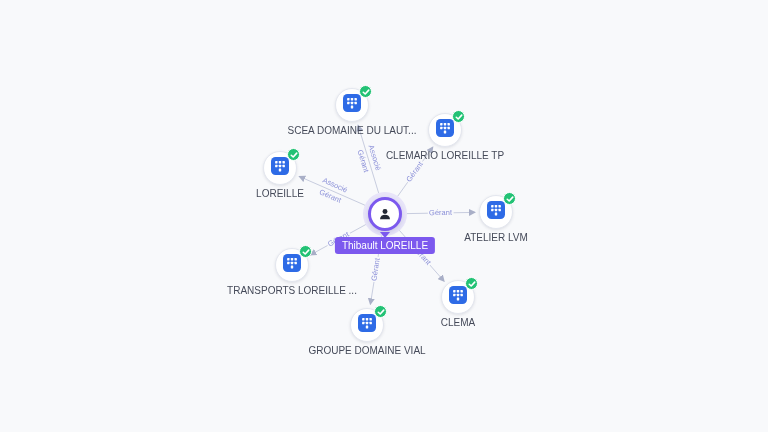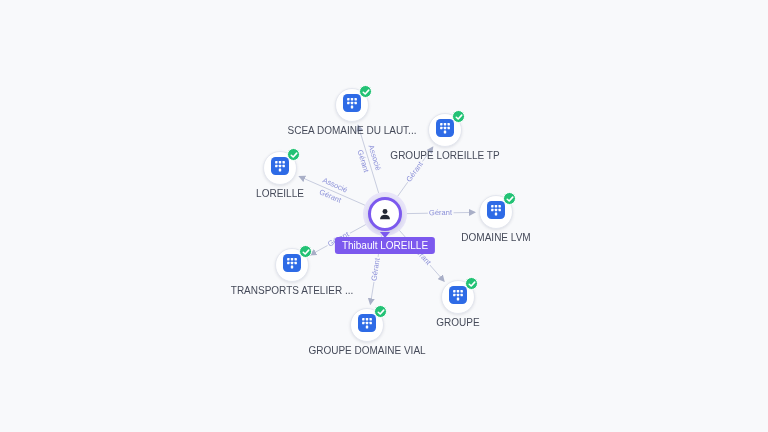--- a/index.html
+++ b/index.html
@@ -144,21 +144,21 @@
                 <rect x="11.5" y="7.8" width="2.4" height="2.4" rx="0.4"></rect>
                 <rect x="7.8" y="11.5" width="2.4" height="2.9" rx="0.4"></rect>
               </g>
             </svg></span>
           <span class="check">
             <svg width="8" height="8" viewBox="0 0 10 10">
               <path d="M1.6 5.3 L4 7.5 L8.4 2.7" fill="none" stroke="#ffffff" stroke-width="2" stroke-linecap="round" stroke-linejoin="round"></path>
             </svg>
           </span>
         </div>
-        <div class="nlabel">GROUPE LOREILLE TP</div>
+        <div class="nlabel">CLEMARIO LOREILLE TP</div>
       </div>
       <div class="node" style="left: 496px; top: 212px;">
         <div class="circle">
           <span><svg width="18" height="18" viewBox="0 0 18 18">
               <rect width="18" height="18" rx="4.5" fill="var(--icon-bg)"></rect>
               <g fill="#ffffff">
                 <rect x="4.1" y="4.1" width="2.4" height="2.4" rx="0.4"></rect>
                 <rect x="7.8" y="4.1" width="2.4" height="2.4" rx="0.4"></rect>
                 <rect x="11.5" y="4.1" width="2.4" height="2.4" rx="0.4"></rect>
                 <rect x="4.1" y="7.8" width="2.4" height="2.4" rx="0.4"></rect>
@@ -166,21 +166,21 @@
                 <rect x="11.5" y="7.8" width="2.4" height="2.4" rx="0.4"></rect>
                 <rect x="7.8" y="11.5" width="2.4" height="2.9" rx="0.4"></rect>
               </g>
             </svg></span>
           <span class="check">
             <svg width="8" height="8" viewBox="0 0 10 10">
               <path d="M1.6 5.3 L4 7.5 L8.4 2.7" fill="none" stroke="#ffffff" stroke-width="2" stroke-linecap="round" stroke-linejoin="round"></path>
             </svg>
           </span>
         </div>
-        <div class="nlabel">DOMAINE LVM</div>
+        <div class="nlabel">ATELIER LVM</div>
       </div>
       <div class="node" style="left: 458px; top: 297px;">
         <div class="circle">
           <span><svg width="18" height="18" viewBox="0 0 18 18">
               <rect width="18" height="18" rx="4.5" fill="var(--icon-bg)"></rect>
               <g fill="#ffffff">
                 <rect x="4.1" y="4.1" width="2.4" height="2.4" rx="0.4"></rect>
                 <rect x="7.8" y="4.1" width="2.4" height="2.4" rx="0.4"></rect>
                 <rect x="11.5" y="4.1" width="2.4" height="2.4" rx="0.4"></rect>
                 <rect x="4.1" y="7.8" width="2.4" height="2.4" rx="0.4"></rect>
@@ -188,21 +188,21 @@
                 <rect x="11.5" y="7.8" width="2.4" height="2.4" rx="0.4"></rect>
                 <rect x="7.8" y="11.5" width="2.4" height="2.9" rx="0.4"></rect>
               </g>
             </svg></span>
           <span class="check">
             <svg width="8" height="8" viewBox="0 0 10 10">
               <path d="M1.6 5.3 L4 7.5 L8.4 2.7" fill="none" stroke="#ffffff" stroke-width="2" stroke-linecap="round" stroke-linejoin="round"></path>
             </svg>
           </span>
         </div>
-        <div class="nlabel">GROUPE</div>
+        <div class="nlabel">CLEMA</div>
       </div>
       <div class="node" style="left: 367px; top: 325px;">
         <div class="circle">
           <span><svg width="18" height="18" viewBox="0 0 18 18">
               <rect width="18" height="18" rx="4.5" fill="var(--icon-bg)"></rect>
               <g fill="#ffffff">
                 <rect x="4.1" y="4.1" width="2.4" height="2.4" rx="0.4"></rect>
                 <rect x="7.8" y="4.1" width="2.4" height="2.4" rx="0.4"></rect>
                 <rect x="11.5" y="4.1" width="2.4" height="2.4" rx="0.4"></rect>
                 <rect x="4.1" y="7.8" width="2.4" height="2.4" rx="0.4"></rect>
@@ -232,21 +232,21 @@
                 <rect x="11.5" y="7.8" width="2.4" height="2.4" rx="0.4"></rect>
                 <rect x="7.8" y="11.5" width="2.4" height="2.9" rx="0.4"></rect>
               </g>
             </svg></span>
           <span class="check">
             <svg width="8" height="8" viewBox="0 0 10 10">
               <path d="M1.6 5.3 L4 7.5 L8.4 2.7" fill="none" stroke="#ffffff" stroke-width="2" stroke-linecap="round" stroke-linejoin="round"></path>
             </svg>
           </span>
         </div>
-        <div class="nlabel">TRANSPORTS ATELIER ...</div>
+        <div class="nlabel">TRANSPORTS LOREILLE ...</div>
       </div>
       <div class="node" style="left: 280px; top: 168px;">
         <div class="circle">
           <span><svg width="18" height="18" viewBox="0 0 18 18">
               <rect width="18" height="18" rx="4.5" fill="var(--icon-bg)"></rect>
               <g fill="#ffffff">
                 <rect x="4.1" y="4.1" width="2.4" height="2.4" rx="0.4"></rect>
                 <rect x="7.8" y="4.1" width="2.4" height="2.4" rx="0.4"></rect>
                 <rect x="11.5" y="4.1" width="2.4" height="2.4" rx="0.4"></rect>
                 <rect x="4.1" y="7.8" width="2.4" height="2.4" rx="0.4"></rect>

